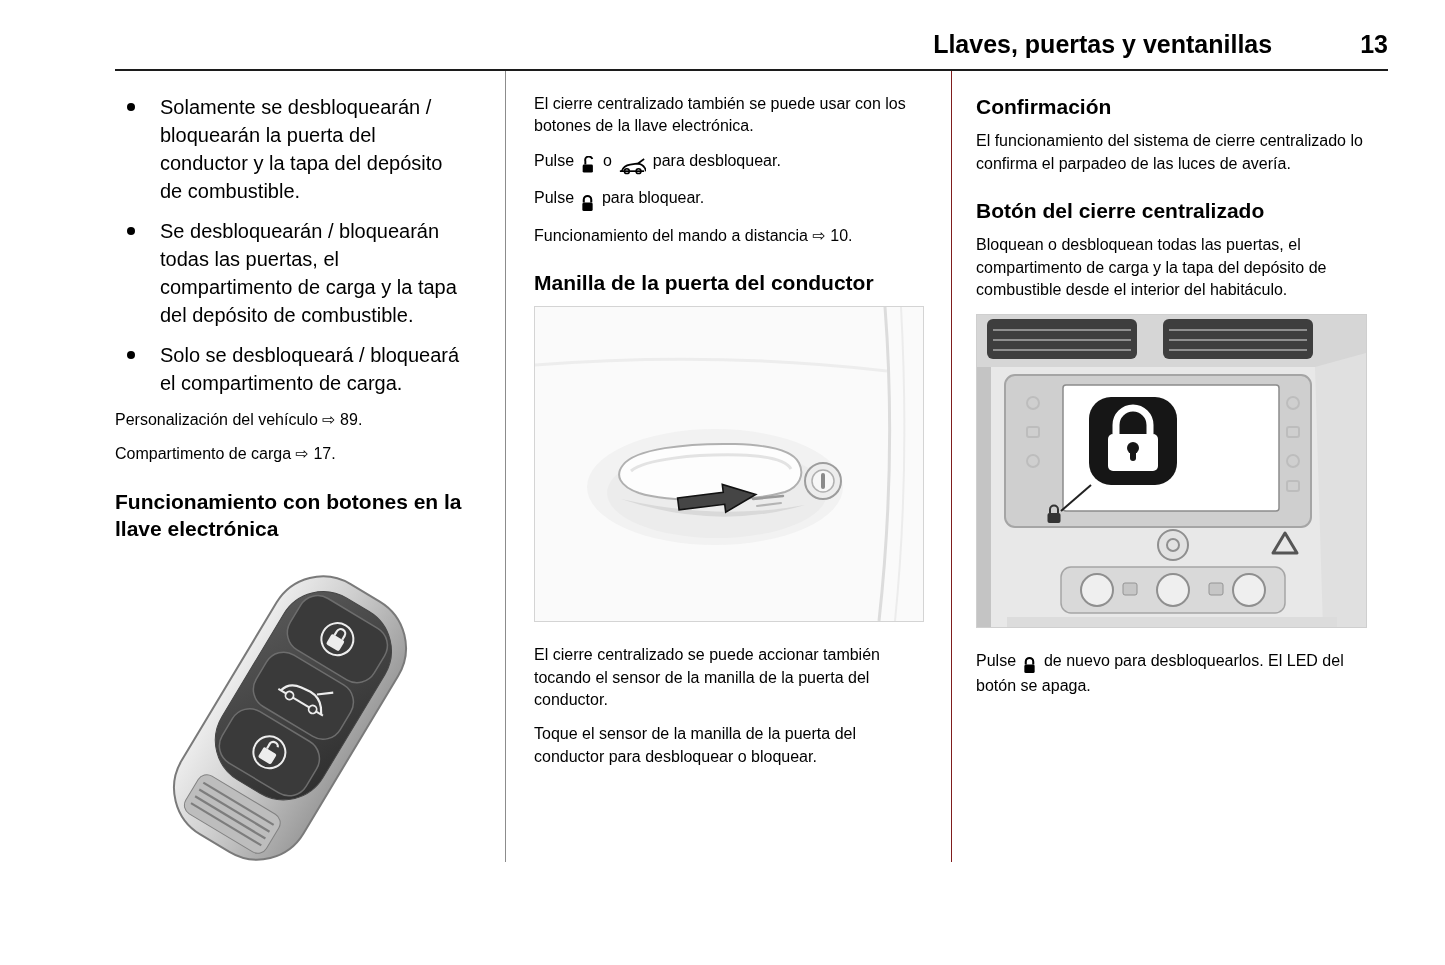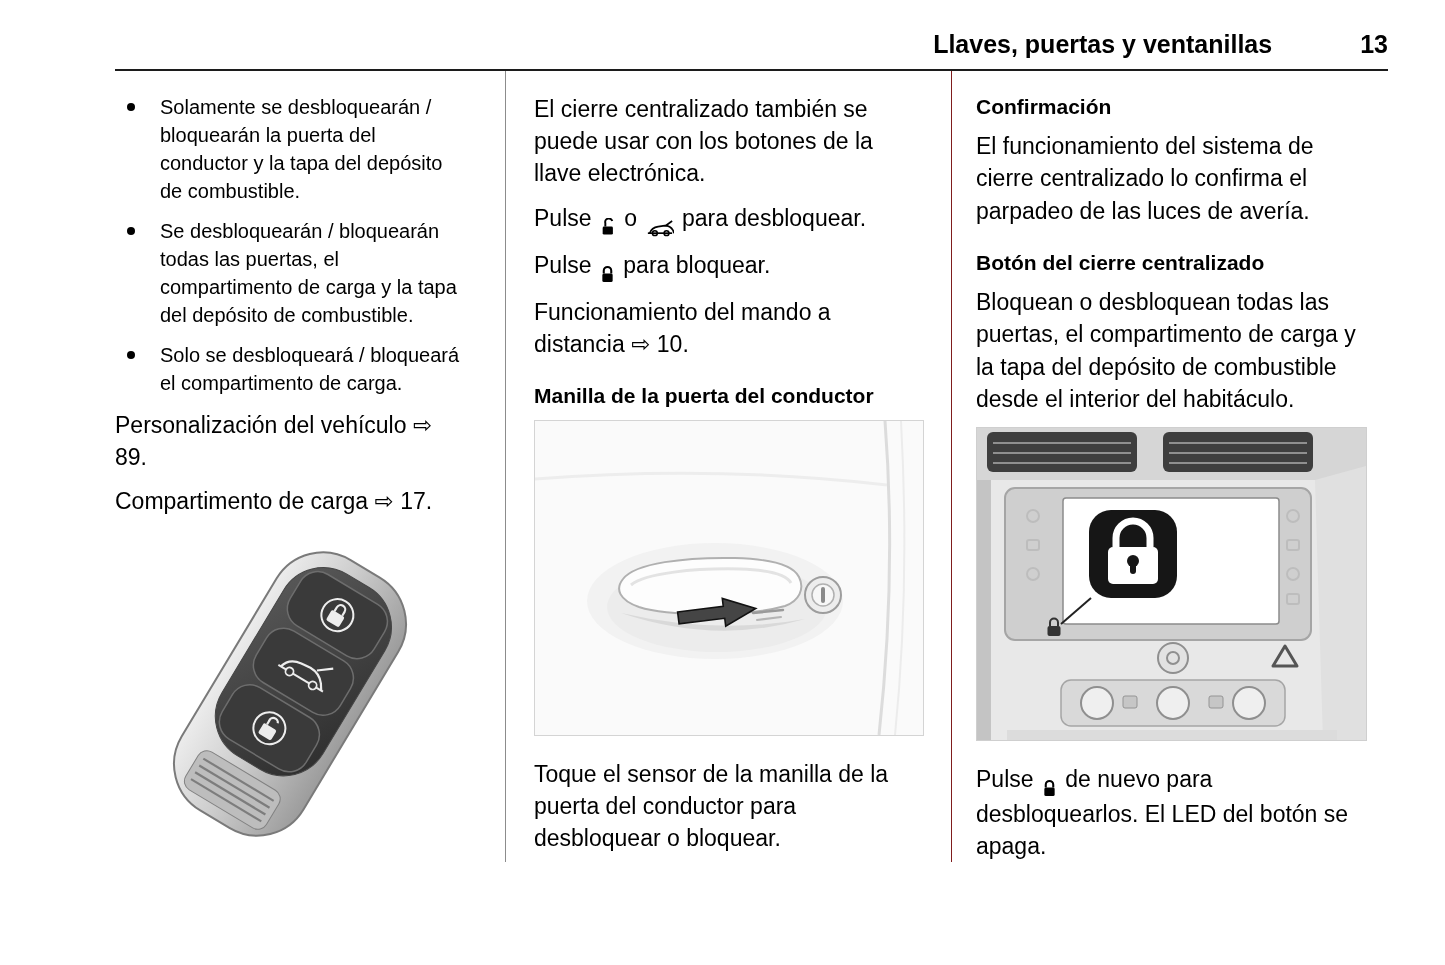--- a/index.html
+++ b/index.html
@@ -16,21 +16,21 @@
   .title  { font-size: 25px; font-weight: 700; margin: 0; }
   .pagenum{ font-size: 25px; font-weight: 700; margin-left: 88px; text-align: right; }
   .rule   { border-bottom: 2px solid #1c1c1c; margin: 10px 57px 0 115px; }
 
   .columns { display: flex; margin: 0 82px 0 115px; height: 845px; }
   .col  { padding-top: 22px; }
   .col1 { width: 415px; padding-right: 40px; }
   .col2 { width: 446px; border-left: 1px solid #8c8c8c; padding-left: 28px; padding-right: 28px; }
   .col3 { width: 415px; border-left: 1px solid #7f1d1d; padding-left: 24px; flex: 1; }
 
-  .para { margin: 0 0 12px; font-size: 23px; line-height: 1.4; }
+  .para { margin: 0 0 12px; font-size: 16px; line-height: 1.4; }
   .h-sub { font-size: 21px; font-weight: 700; line-height: 1.3; margin: 22px 0 10px; }
   .h-sub.first { margin-top: 0; }
 
   ul.bullets { list-style: none; margin: 0 0 2px; padding: 0; }
   ul.bullets li { position: relative; padding-left: 45px; margin-bottom: 12px; font-size: 20px; line-height: 1.4; }
   ul.bullets li::before {
     content: ""; position: absolute; left: 12px; top: 10px;
     width: 8px; height: 8px; border-radius: 50%; background: #000;
   }
 
@@ -58,20 +58,21 @@
   <div class="columns">
 
     <section class="col col1">
       <ul class="bullets">
         <li>Solamente se desbloquearán / bloquearán la puerta del conductor y la tapa del depósito de combustible.</li>
         <li>Se desbloquearán / bloquearán todas las puertas, el compartimento de carga y la tapa del depósito de combustible.</li>
         <li>Solo se desbloqueará / bloqueará el compartimento de carga.</li>
       </ul>
       <p class="para">Personalización del vehículo ⇨ 89.</p>
       <p class="para">Compartimento de carga ⇨ 17.</p>
+      <h2 class="h-sub">Funcionamiento con botones en la llave electrónica</h2>
 
       <div class="fig fig-key">
         <svg width="350" height="330" viewBox="0 0 350 330">
           <defs>
             <linearGradient id="kb" x1="0" y1="0" x2="1" y2="0">
               <stop offset="0" stop-color="#ececec"></stop>
               <stop offset="0.45" stop-color="#cdcdcd"></stop>
               <stop offset="1" stop-color="#9c9c9c"></stop>
             </linearGradient>
             <linearGradient id="kp" x1="0" y1="0" x2="1" y2="1">
@@ -180,20 +181,21 @@
           <g stroke-linecap="round">
             <line x1="218" y1="192" x2="248" y2="189" stroke="#9a9a9a" stroke-width="2.5"></line>
             <line x1="222" y1="199" x2="246" y2="196" stroke="#b5b5b5" stroke-width="2"></line>
           </g>
           <g transform="translate(142,186) rotate(-7)">
             <path d="M0,5 H46 V-3 L78,11 L46,25 V17 H0 Z" fill="#454545" stroke="#121212" stroke-width="1.6"></path>
           </g>
         </svg>
       </div>
 
+      <p class="para">El cierre centralizado se puede accionar también tocando el sensor de la manilla de la puerta del conductor.</p>
       <p class="para">Toque el sensor de la manilla de la puerta del conductor para desbloquear o bloquear.</p>
     </section>
 
     <section class="col col3">
       <h2 class="h-sub first">Confirmación</h2>
       <p class="para">El funcionamiento del sistema de cierre centralizado lo confirma el parpadeo de las luces de avería.</p>
 
       <h2 class="h-sub">Botón del cierre centralizado</h2>
       <p class="para">Bloquean o desbloquean todas las puertas, el compartimento de carga y la tapa del depósito de combustible desde el interior del habitáculo.</p>
 

